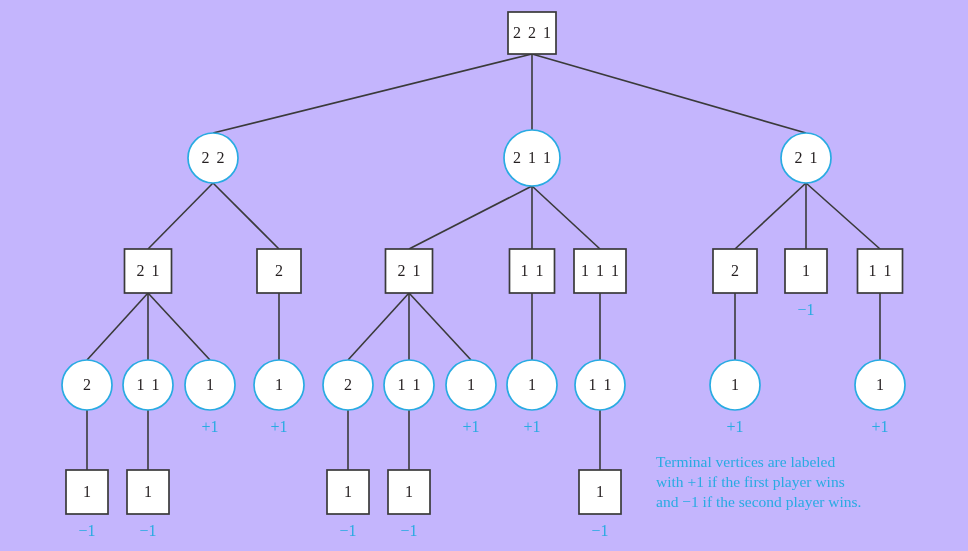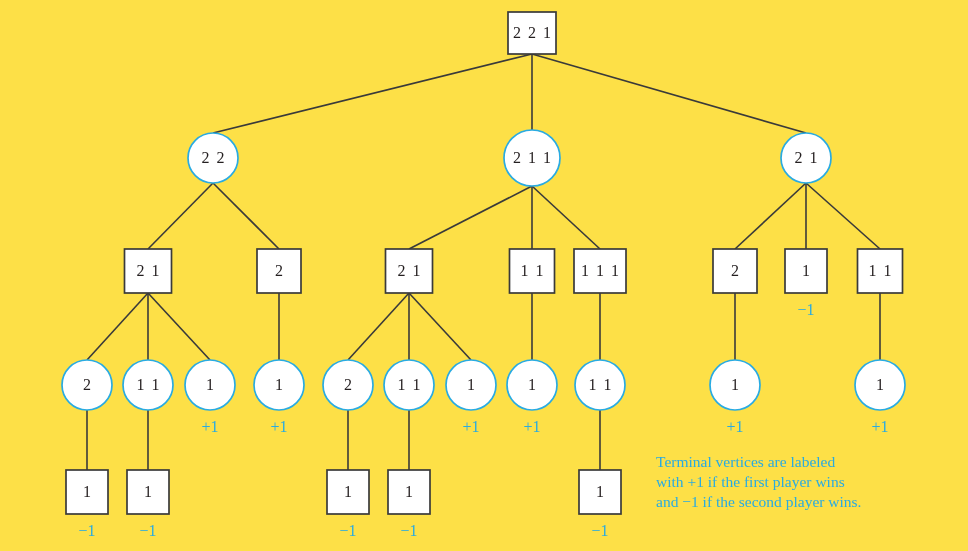--- a/index.html
+++ b/index.html
@@ -4,21 +4,21 @@
 <style>
   html, body {
     margin: 0;
     padding: 0;
     background: #ffffff;
   }
   #stage {
     position: relative;
     width: 968px;
     height: 551px;
-    background: #fde047;
+    background: #c4b5fd;
     font-family: "Liberation Serif", "DejaVu Serif", serif;
     overflow: hidden;
   }
   svg#tree {
     position: absolute;
     left: 0;
     top: 0;
     width: 968px;
     height: 551px;
   }

